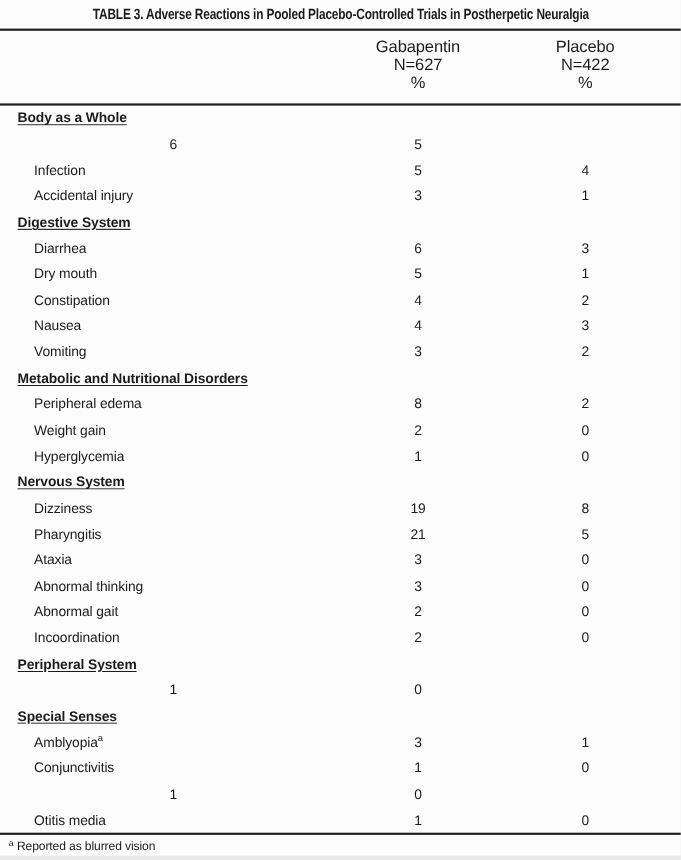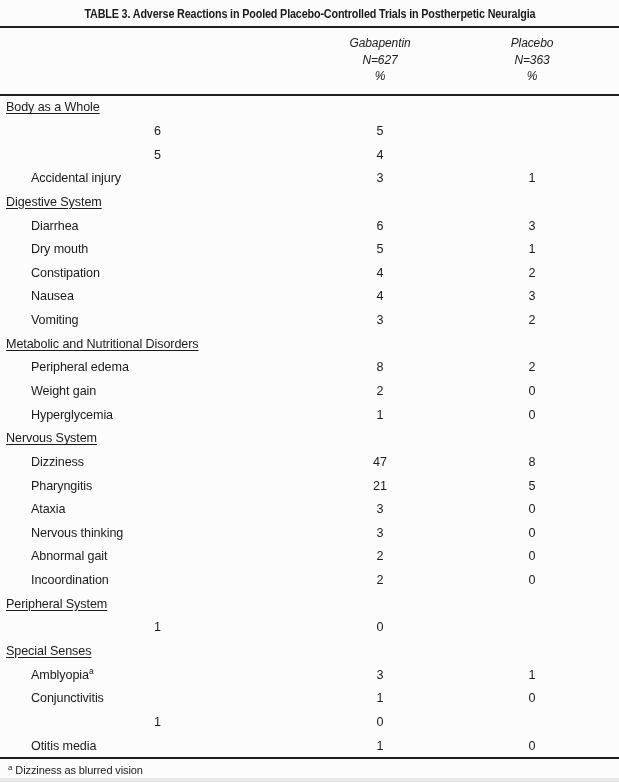--- a/index.html
+++ b/index.html
@@ -33,34 +33,33 @@
     border-top: 2px solid #1e1e1e;
   }
   .rule-top { margin-top: 2px; }
   .grid {
     display: grid;
     grid-template-columns: 315px 130px 174px;
   }
   .colhead { padding: 7px 0 9px; }
   .ch {
     text-align: center;
-    font-size: 12px;
+    font-size: 15px;
     line-height: 16.5px;
     letter-spacing: -0.1px;
-    font-style: italic;
   }
   .tbody { }
   .row {
     height: 23.65px;
     align-items: center;
     font-size: 12.6px;
     letter-spacing: -0.1px;
   }
   .cell { overflow: hidden; white-space: nowrap; }
-  .section-label { padding-left: 6px; }
+  .section-label { padding-left: 16px; font-weight: bold; }
   .section-label .us {
     text-decoration: underline;
     text-underline-offset: 2px;
   }
   .item-label { padding-left: 31px; }
   .val { text-align: center; }
   .row sup.marker {
     font-size: 8.5px;
     vertical-align: super;
     line-height: 0;
@@ -90,40 +89,43 @@
 
   <div class="grid colhead">
     <div class="cell"></div>
     <div class="ch">
       <div>Gabapentin</div>
       <div>N=627</div>
       <div>%</div>
     </div>
     <div class="ch">
       <div>Placebo</div>
-      <div>N=363</div>
+      <div>N=422</div>
       <div>%</div>
     </div>
   </div>
 
   <div class="rule"></div>
 
   <div class="tbody">
       <div class="grid row">
     <div class="cell section-label">
       <span class="us">Body as a Whole</span>
     </div>
     <div class="cell val"></div>
     <div class="cell val"></div>
   </div>
       <div class="grid row">
     <div class="cell val">6</div>
     <div class="cell val">5</div>
   </div>
       <div class="grid row">
+    <div class="cell item-label">
+      <span class="lbl">Infection</span><sup class="marker"></sup>
+    </div>
     <div class="cell val">5</div>
     <div class="cell val">4</div>
   </div>
       <div class="grid row">
     <div class="cell item-label">
       <span class="lbl">Accidental injury</span><sup class="marker"></sup>
     </div>
     <div class="cell val">3</div>
     <div class="cell val">1</div>
   </div>
@@ -201,40 +203,40 @@
     <div class="cell section-label">
       <span class="us">Nervous System</span>
     </div>
     <div class="cell val"></div>
     <div class="cell val"></div>
   </div>
       <div class="grid row">
     <div class="cell item-label">
       <span class="lbl">Dizziness</span><sup class="marker"></sup>
     </div>
-    <div class="cell val">47</div>
+    <div class="cell val">19</div>
     <div class="cell val">8</div>
   </div>
       <div class="grid row">
     <div class="cell item-label">
       <span class="lbl">Pharyngitis</span><sup class="marker"></sup>
     </div>
     <div class="cell val">21</div>
     <div class="cell val">5</div>
   </div>
       <div class="grid row">
     <div class="cell item-label">
       <span class="lbl">Ataxia</span><sup class="marker"></sup>
     </div>
     <div class="cell val">3</div>
     <div class="cell val">0</div>
   </div>
       <div class="grid row">
     <div class="cell item-label">
-      <span class="lbl">Nervous thinking</span><sup class="marker"></sup>
+      <span class="lbl">Abnormal thinking</span><sup class="marker"></sup>
     </div>
     <div class="cell val">3</div>
     <div class="cell val">0</div>
   </div>
       <div class="grid row">
     <div class="cell item-label">
       <span class="lbl">Abnormal gait</span><sup class="marker"></sup>
     </div>
     <div class="cell val">2</div>
     <div class="cell val">0</div>
@@ -287,16 +289,16 @@
       <span class="lbl">Otitis media</span><sup class="marker"></sup>
     </div>
     <div class="cell val">1</div>
     <div class="cell val">0</div>
   </div>
     </div>
 
   <div class="rule"></div>
 
   <div class="footnote">
-    <sup>a</sup><span>Dizziness as blurred vision</span>
+    <sup>a</sup><span>Reported as blurred vision</span>
   </div>
 
 </div>
 
 </body></html>

